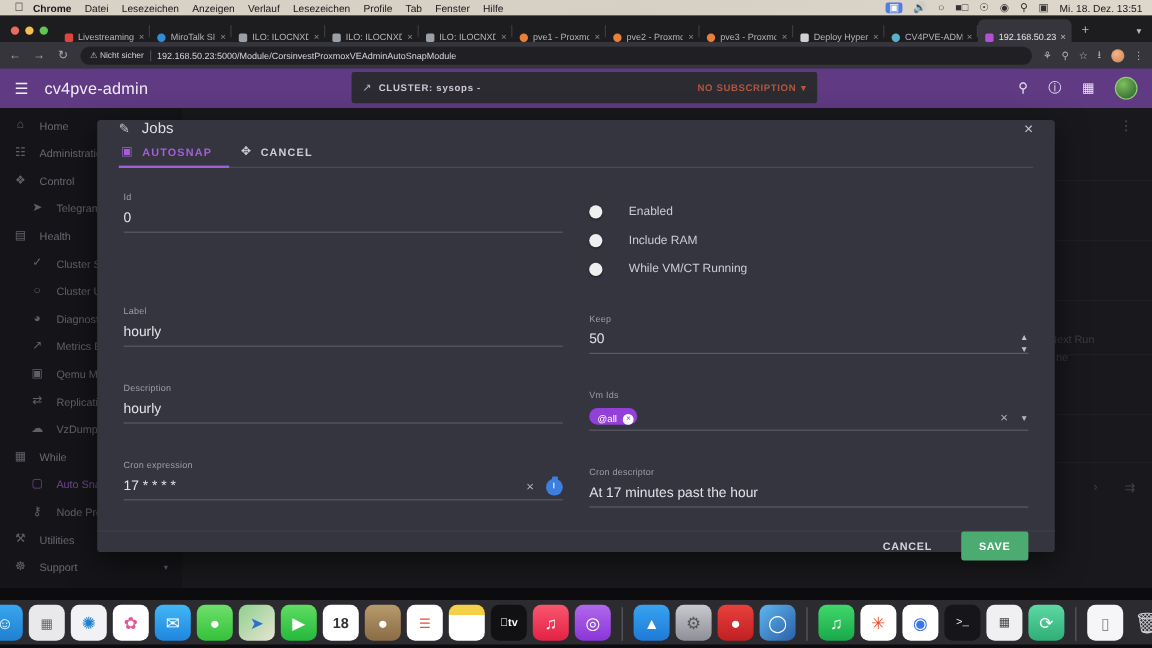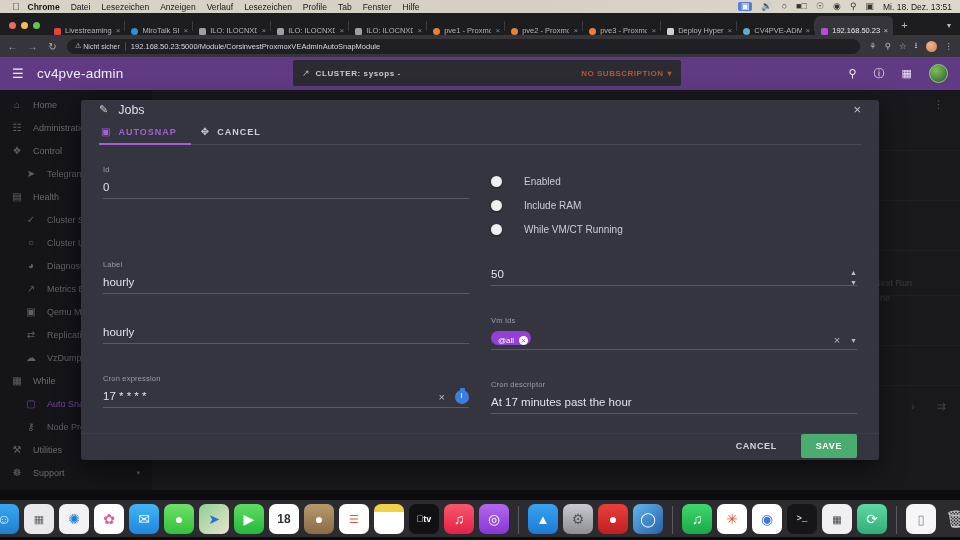--- a/index.html
+++ b/index.html
@@ -484,20 +484,21 @@
           <div class="uline"></div>
         </div>
         <div style="height:42px"></div>
         <div class="fld">
           <span class="flabel">Label</span>
           <span class="fval">hourly</span>
           <div class="uline"></div>
         </div>
         <div style="height:11px"></div>
         <div class="fld">
+          <span class="flabel">Description</span>
           <span class="fval">hourly</span>
           <div class="uline"></div>
         </div>
         <div style="height:11px"></div>
         <div class="fld">
           <span class="flabel">Cron expression</span>
           <span class="fval">17 * * * *</span>
           <div class="uline"></div>
           <span class="fadorn">
             <span class="clear-x">×</span>
@@ -516,20 +517,21 @@
             <span class="knob"></span>
             <span class="tlab">Include RAM</span>
           </div>
           <div class="trow">
             <span class="knob"></span>
             <span class="tlab">While VM/CT Running</span>
           </div>
         </div>
         <div style="height:25px"></div>
         <div class="fld">
+          <span class="flabel">Keep</span>
           <span class="fval">50</span>
           <div class="uline"></div>
           <span class="fadorn" style="bottom:0">
             <span class="spin">
               <span>▲</span>
               <span>▼</span>
             </span>
           </span>
         </div>
         <div style="height:11px"></div>

